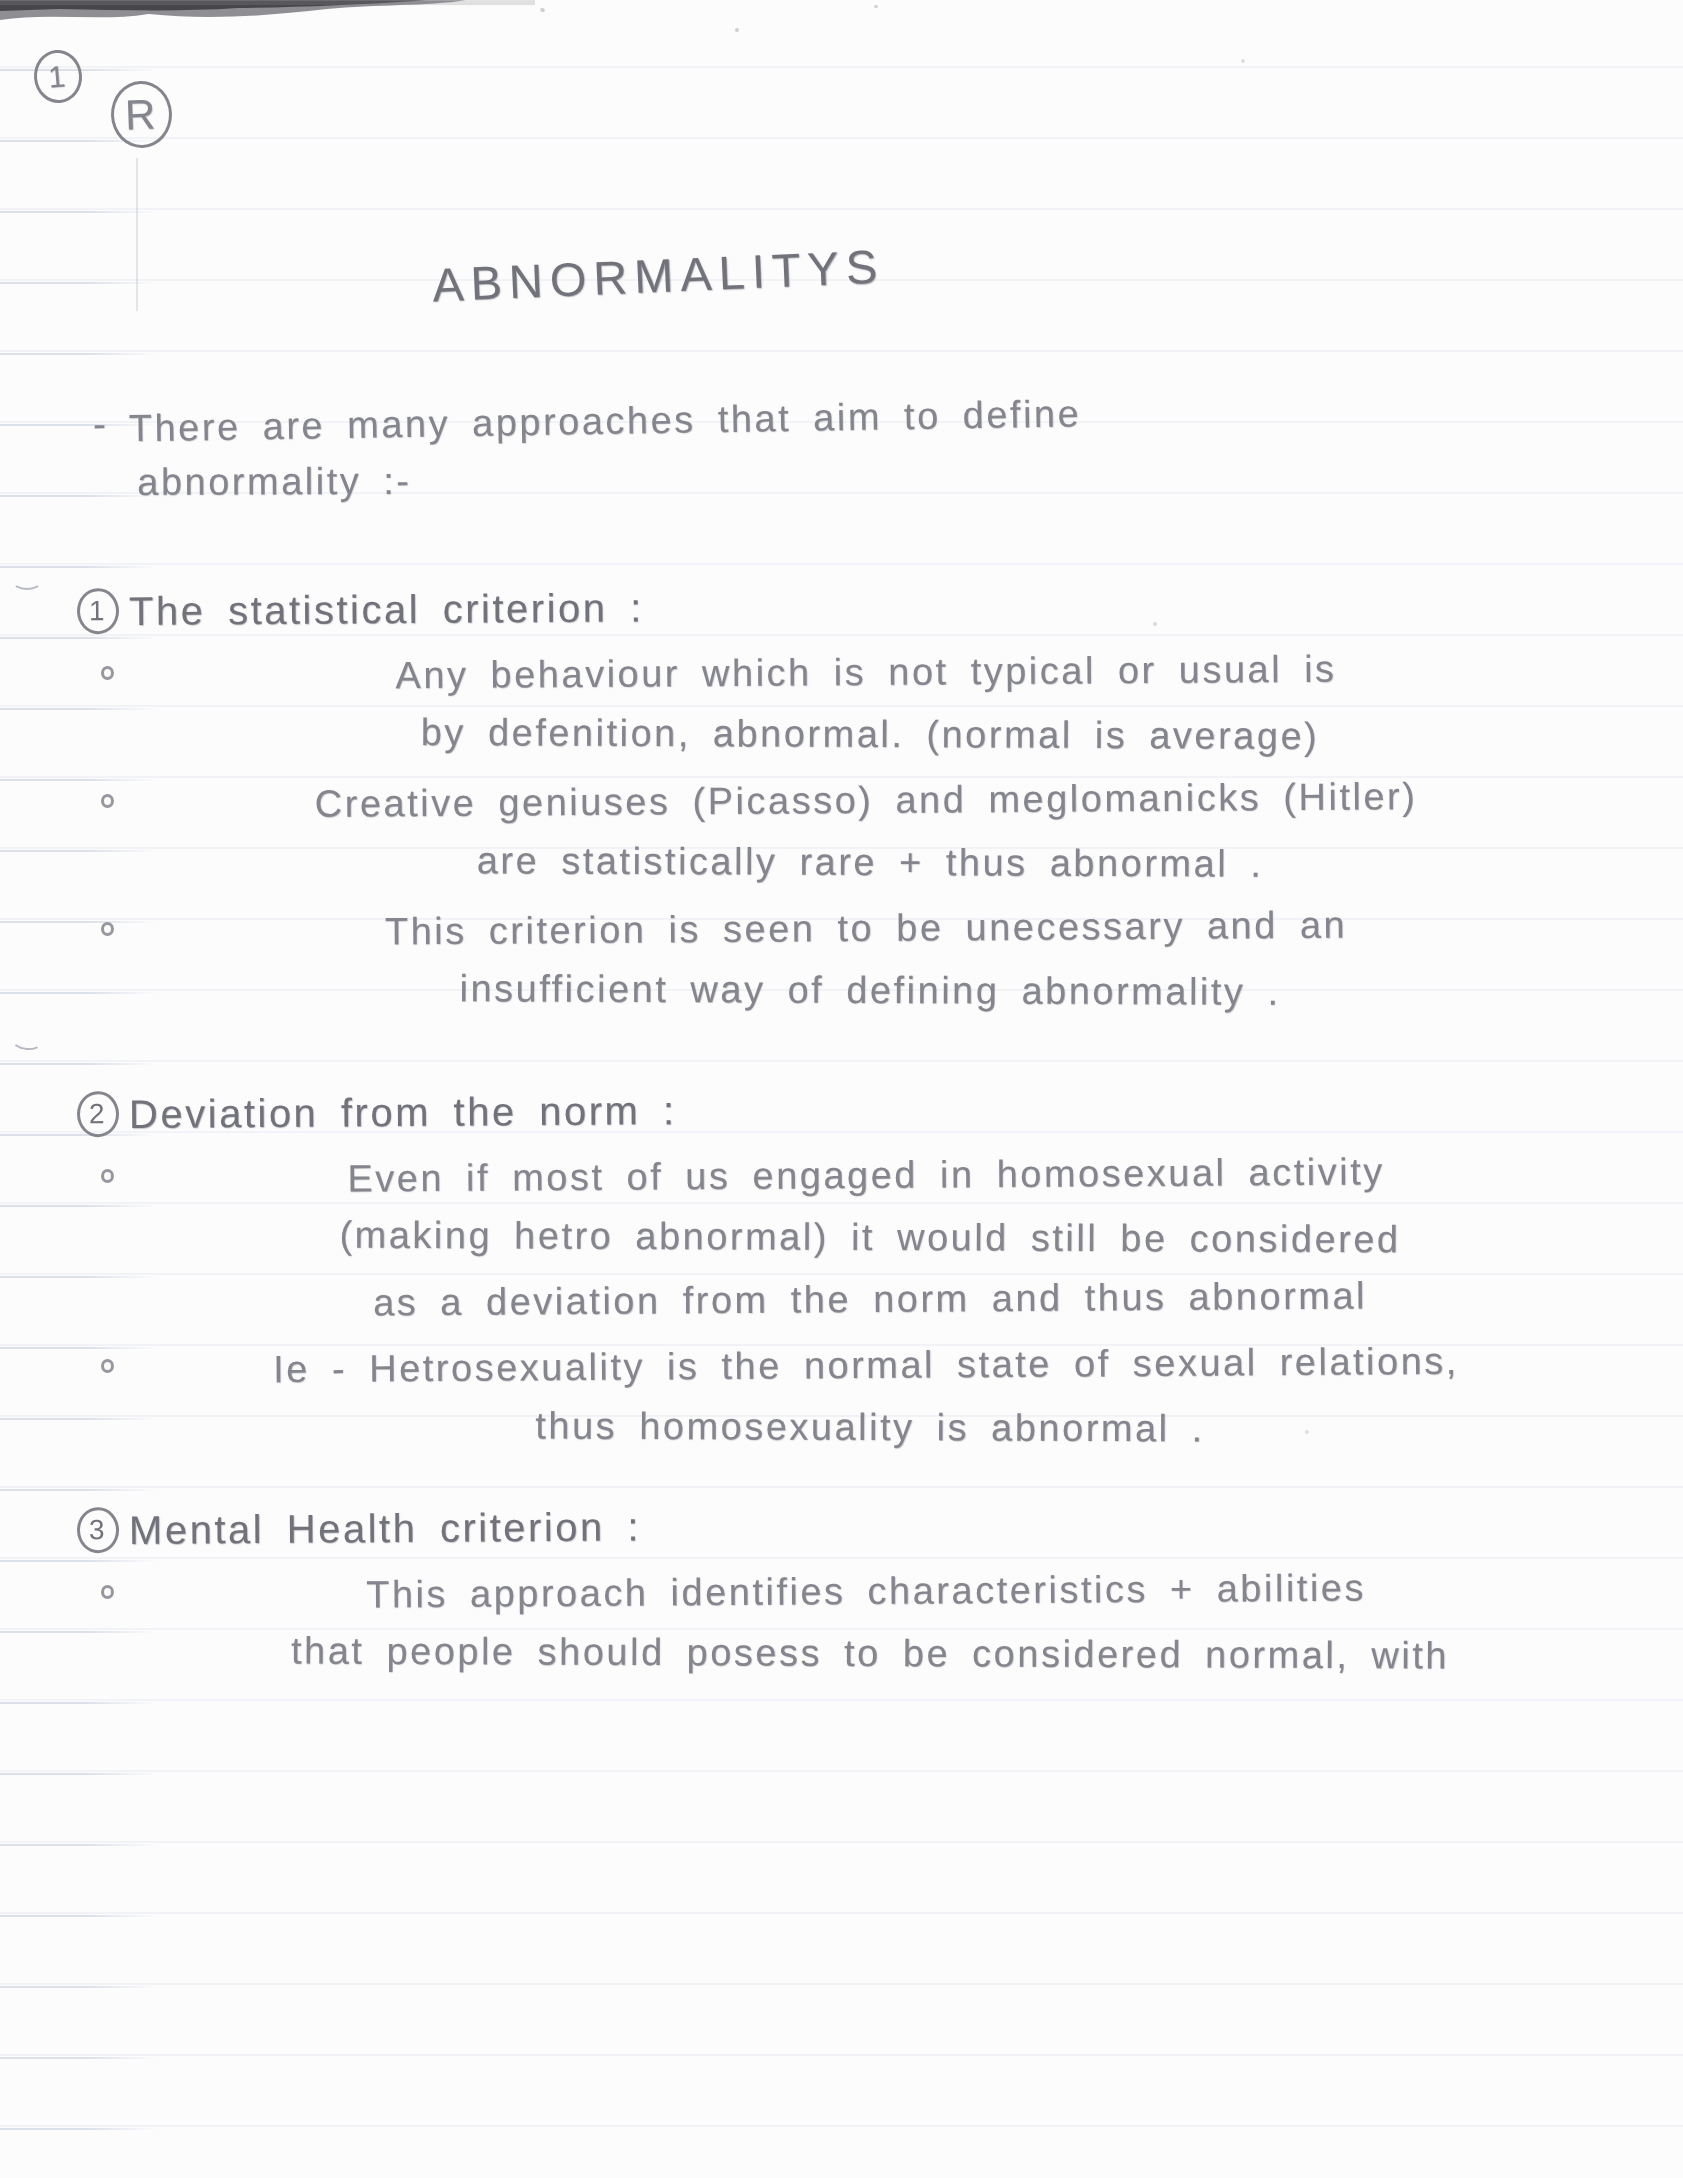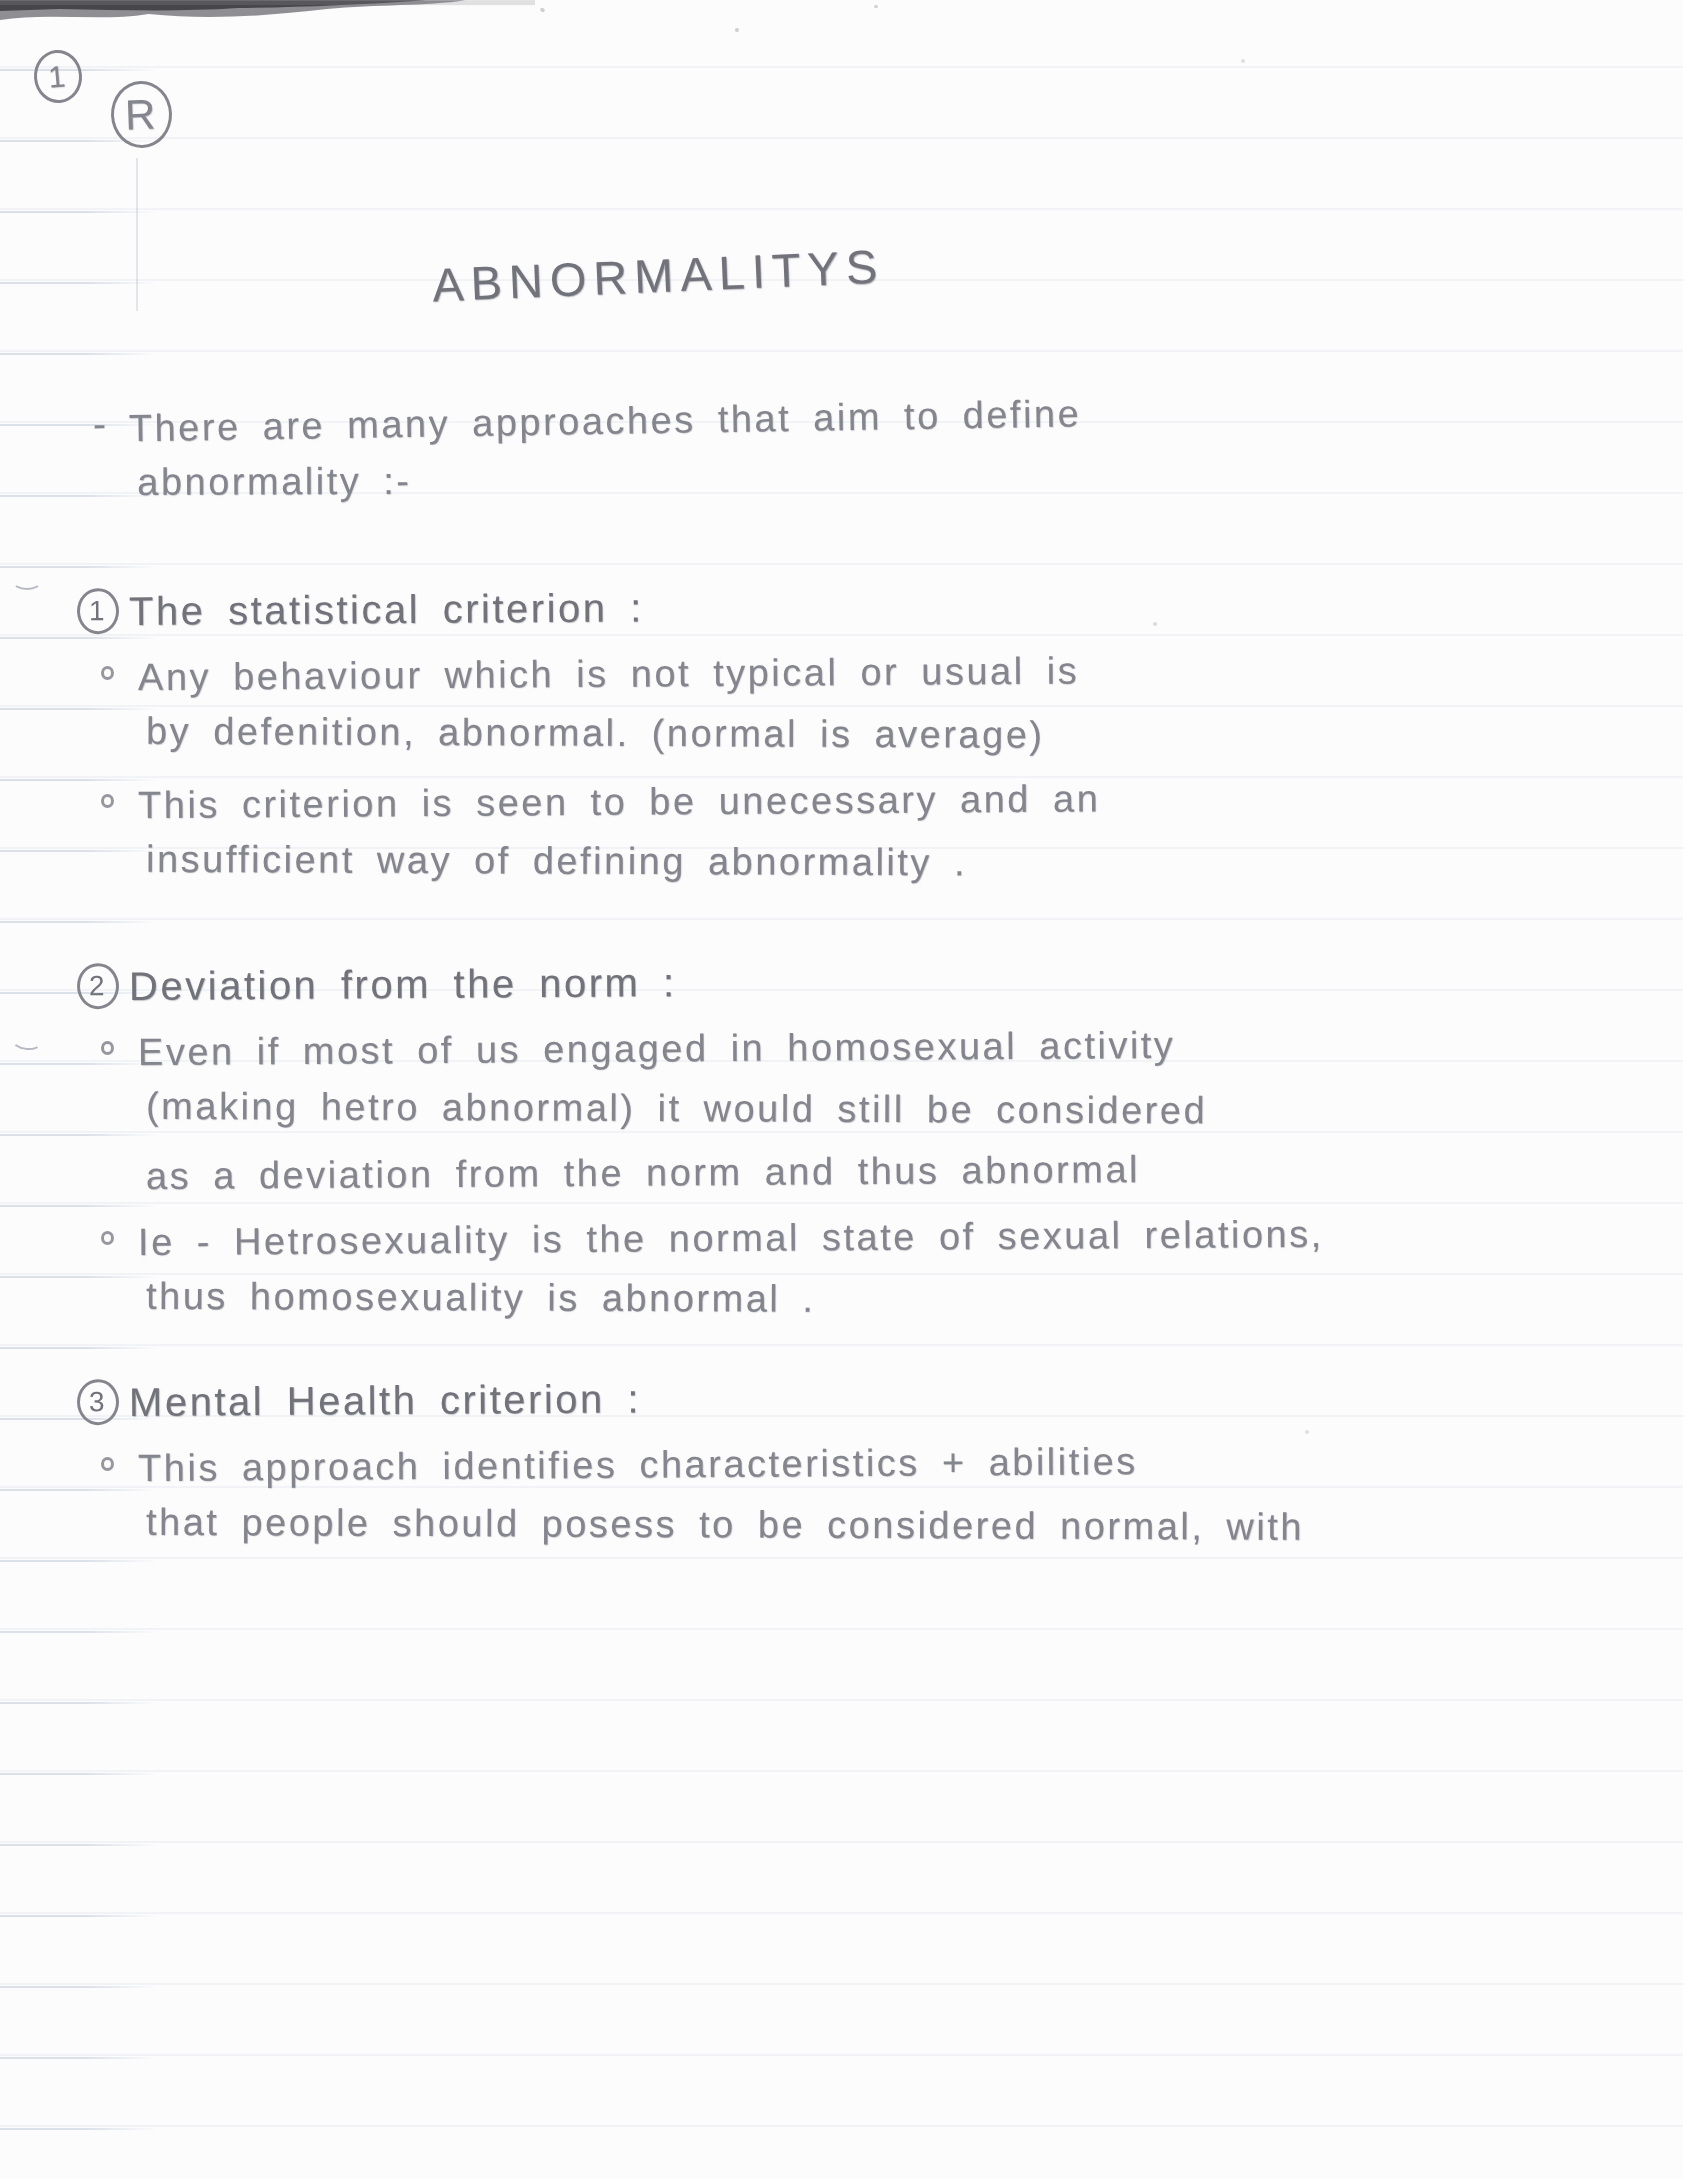--- a/index.html
+++ b/index.html
@@ -79,21 +79,21 @@
   .heading-row{display:flex;align-items:flex-start;transform:rotate(-.4deg);margin-left:-14px;}
   .circle-badge{
     flex:0 0 auto;display:flex;align-items:center;justify-content:center;
     width:42px;height:46px;border:3px solid var(--ink);border-radius:50%;
     font-size:28px;margin:8px 10px 0 0;color:var(--ink-dark);
   }
   .heading-text{
     font-size:40px;line-height:62px;white-space:nowrap;color:var(--ink-dark);
     text-shadow:0.7px 0.7px 1px rgba(115,115,125,.5);
   }
-  .bullet{display:flex;margin-top:4px;}
+  .bullet{display:flex;margin-top:4px;text-align:center;}
   .bullet-icon{
     flex:0 0 auto;width:13px;height:14px;border:3px solid var(--ink);
     border-radius:50%;margin:25px 24px 0 10px;opacity:.85;
   }
 </style>
 </head>
 <body>
 
 <div class="sheet">
 
@@ -140,20 +140,27 @@
       <div class="bullet">
         <span class="bullet-icon"></span>
         <div class="lines">
           <div class="hw hw-line">Any behaviour which is not typical or usual is</div>
           <div class="hw hw-line">by defenition, abnormal. (normal is average)</div>
         </div>
       </div>
       <div class="bullet">
         <span class="bullet-icon"></span>
         <div class="lines">
+          <div class="hw hw-line">Creative geniuses (Picasso) and meglomanicks (Hitler)</div>
+          <div class="hw hw-line">are statistically rare + thus abnormal .</div>
+        </div>
+      </div>
+      <div class="bullet">
+        <span class="bullet-icon"></span>
+        <div class="lines">
           <div class="hw hw-line">This criterion is seen to be unecessary and an</div>
           <div class="hw hw-line">insufficient way of defining abnormality .</div>
         </div>
       </div>
     </section>
 
     <section class="note-section sec-2">
       <div class="heading-row">
         <span class="circle-badge hw">2</span>
         <span class="hw heading-text">Deviation from the norm :</span>

